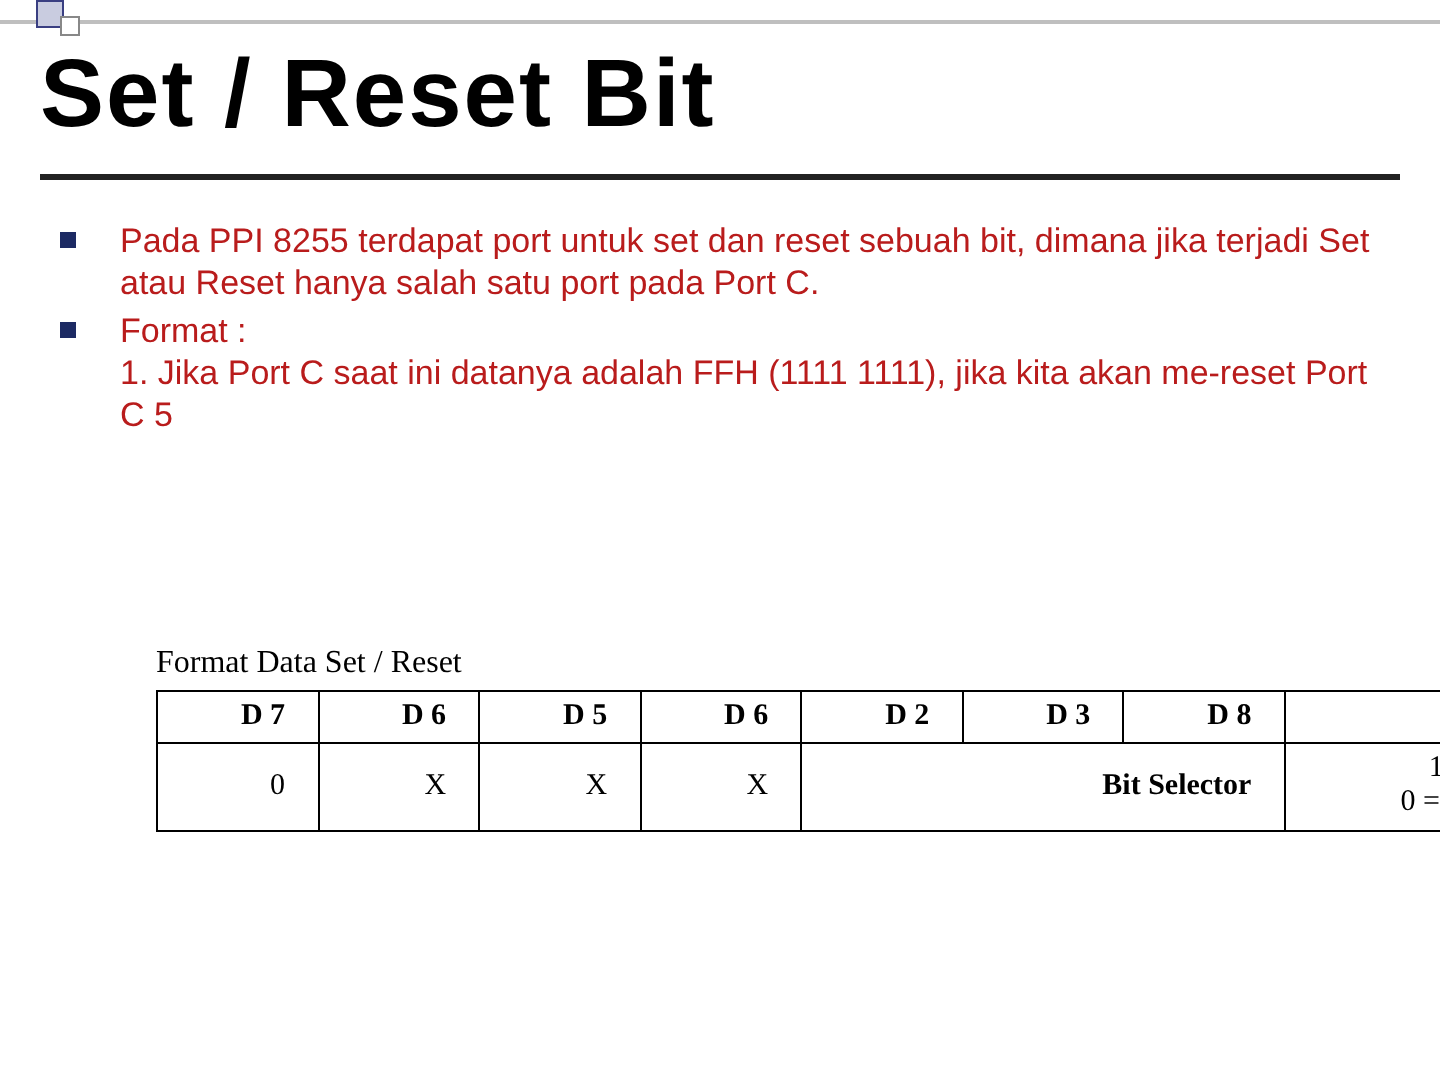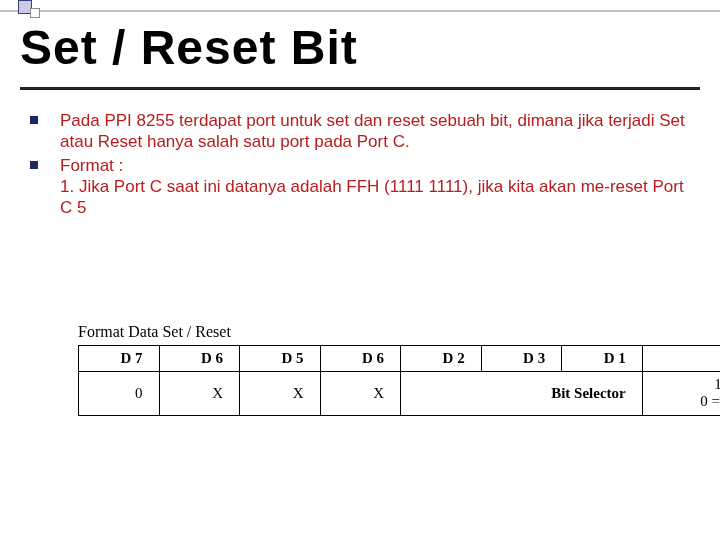--- a/index.html
+++ b/index.html
@@ -137,21 +137,21 @@
   <div class="table-caption">Format Data Set / Reset</div>
   <table class="fmt">
     <tbody>
         <tr>
       <th>D 7</th>
       <th>D 6</th>
       <th>D 5</th>
       <th>D 6</th>
       <th>D 2</th>
       <th>D 3</th>
-      <th>D 1</th>
+      <th>D 8</th>
       <th>D 6</th>
     </tr>
     <tr>
       <td>0</td>
       <td>X</td>
       <td>X</td>
       <td>X</td>
       <td colspan="3" style="font-weight:bold">Bit Selector</td>
       <td class="d0cell">1 = Set<br>0 = Reset</td>
     </tr>

